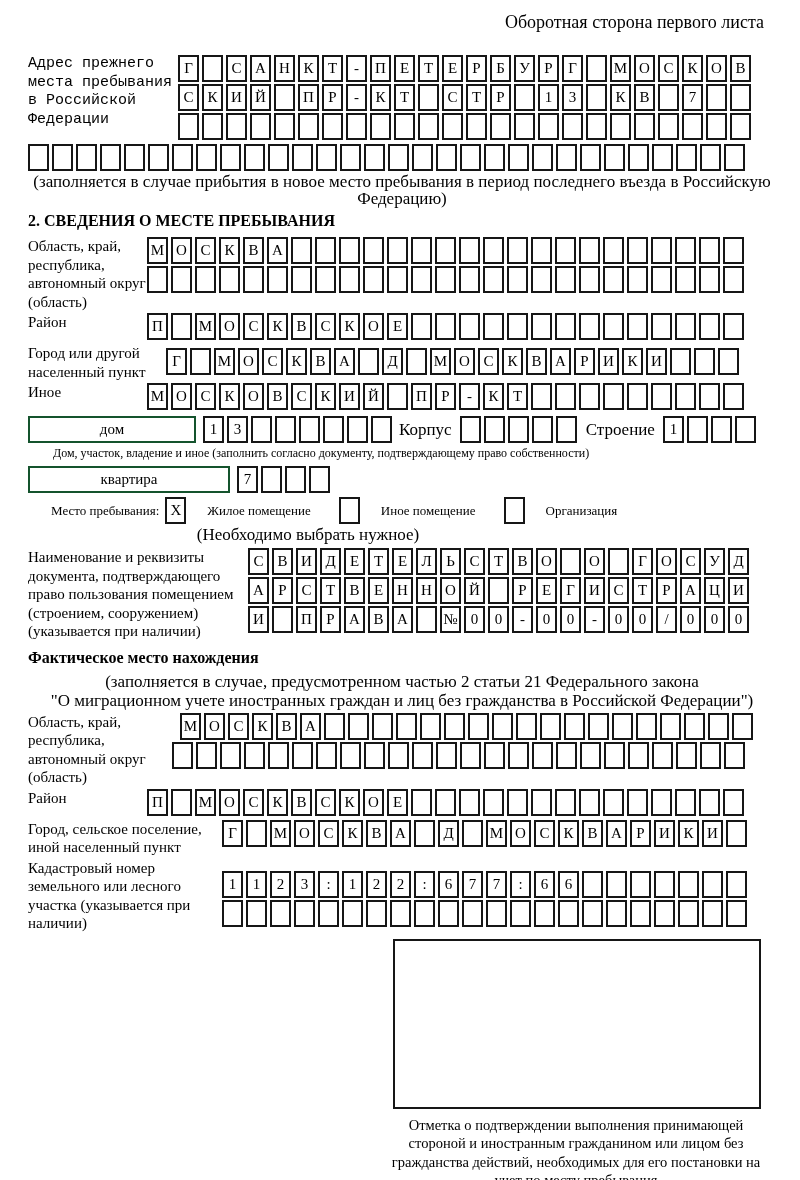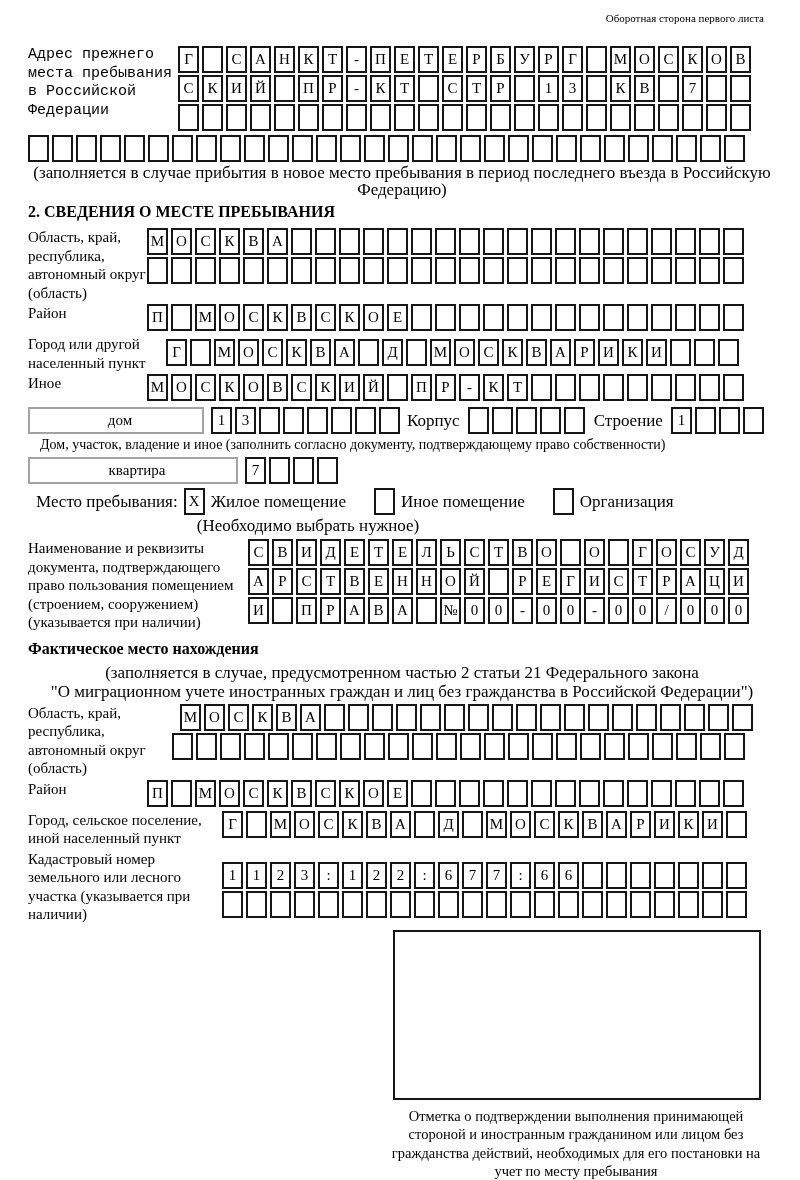--- a/index.html
+++ b/index.html
@@ -1,39 +1,39 @@
 <!DOCTYPE html>
 <html><head>
 <meta charset="utf-8">
 <style>
   html,body{margin:0;padding:0;background:#fff;}
   body{width:800px;height:1180px;color:#000;font-family:"Liberation Serif","DejaVu Serif",serif;overflow:hidden;}
   .page{box-sizing:border-box;width:800px;height:1180px;padding:12px 24px 0 28px;position:relative;}
-  .header-note{text-align:right;font-size:11px;padding-right:12px;margin-bottom:22px;}
+  .header-note{text-align:right;font-size:18px;padding-right:12px;margin-bottom:22px;}
   
   .cell{box-sizing:content-box;width:17px;height:23px;border:2px solid #161616;margin-right:3px;
         display:flex;align-items:center;justify-content:center;font-size:15px;line-height:1;flex:0 0 auto;}
   .cellrow{display:flex;margin-bottom:2px;}
   .frow{display:flex;align-items:flex-start;margin-bottom:2px;}
   .flabel{font-size:15px;line-height:18.5px;flex:0 0 auto;}
   .w150{width:150px;font-family:Liberation Mono, monospace;} .w119{width:119px;} .w138{width:138px;} .w220{width:220px;}
   .w144{width:144px;} .w194{width:194px;}
   .fcells{display:flex;flex-direction:column;}
   .indent8{margin-left:8px;}
   .mt4{margin-top:4px;} .mt12{margin-top:12px;}
   .center-note{text-align:center;font-size:17px;line-height:17px;margin-bottom:2px;}
   .sec-title{text-align:left;font-weight:bold;font-size:16px;margin:5px 0 7px 0;}
-  .wide-box{box-sizing:content-box;height:23px;border:2px solid #a3a3a3;display:flex;align-items:center;justify-content:center;font-size:15px;flex:0 0 auto;padding-left:8px;}
+  .wide-box{box-sizing:content-box;height:23px;border:2px solid #14532d;display:flex;align-items:center;justify-content:center;font-size:15px;flex:0 0 auto;}
   .dom-box{width:164px;margin-right:7px;}
   .kv-box{width:198px;margin-right:7px;}
   .inline-lab{font-size:17px;line-height:27px;flex:0 0 auto;}
-  .caption{font-size:14px;line-height:17px;margin:1px 0 4px 12px;}
+  .caption{font-size:12px;line-height:17px;margin:1px 0 4px 25px;}
   .stay-row{align-items:center;margin-top:4px;}
   .stay-row .cell{margin-left:6px;margin-right:6px;}
-  .opt{font-size:17px;flex:0 0 auto;}
+  .opt{font-size:13px;flex:0 0 auto;margin-left:15px;}
   .g1{margin-right:14px;} .g2{margin-right:22px;}
   .doc-row{margin-top:5px;}
   .fact-title{font-weight:bold;font-size:16px;margin:8px 0 6px 0;}
   .stamp{box-sizing:border-box;width:368px;height:170px;border:2px solid #161616;margin:6px 0 0 365px;}
   .stamp-note{width:392px;margin:7px 0 0 352px;text-align:center;font-size:14.5px;line-height:18.5px;}
 </style>
 </head>
 <body>
 
 <div class="page">

